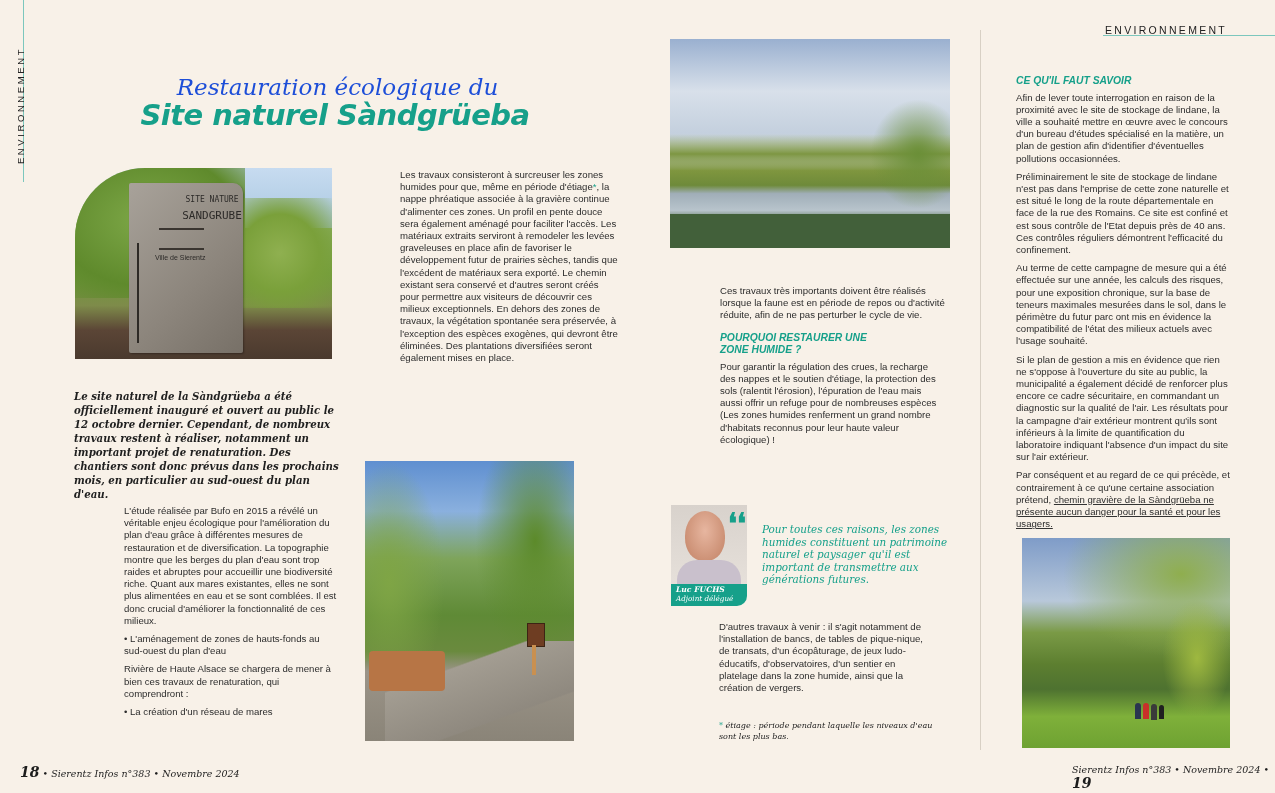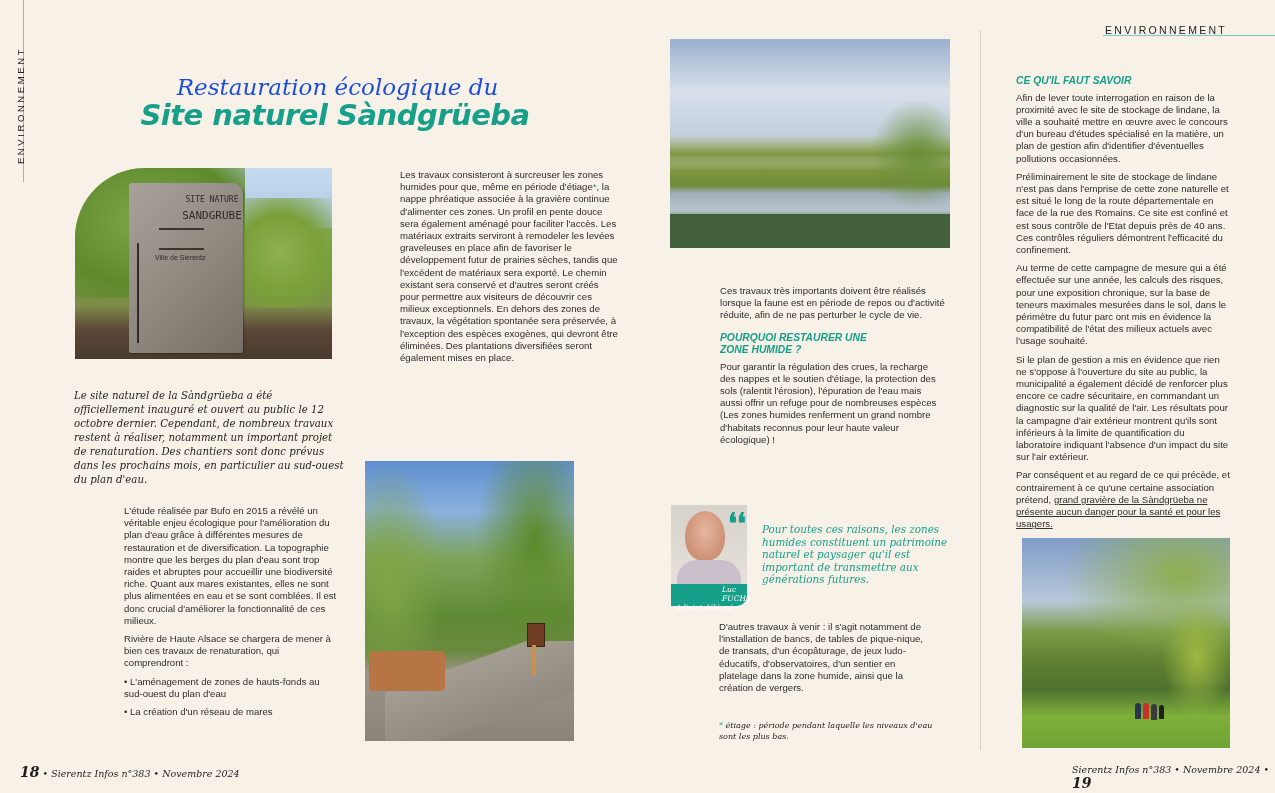--- a/index.html
+++ b/index.html
@@ -34,21 +34,21 @@
 
   .photo { overflow: hidden; }
   .body-text {
     font-family: "Liberation Sans", sans-serif; font-size: 9.6px; line-height: 12.2px; color: #2d2d2d;
   }
   .body-text p { margin: 0 0 6px 0; }
   .u { text-decoration: underline; text-decoration-color: #333; }
 
   .lead {
     left: 74px; top: 389px; width: 270px;
-    font-family: "DejaVu Serif", serif; font-style: italic; font-weight: normal;
+    font-family: "DejaVu Serif", serif; font-style: italic; font-weight: bold;
     font-size: 10.2px; line-height: 14px; color: #1f1f1f;
   }
 
   .h-teal {
     font-family: "Liberation Sans", sans-serif; font-weight: bold; font-style: italic;
     font-size: 10.3px; line-height: 12.5px; color: #16a08a; margin: 0 0 4px 0;
   }
 
   .quote-text {
     left: 762px; top: 523px; width: 195px;
@@ -57,21 +57,21 @@
   }
   .quote-mark {
     left: 728px; top: 510px; font-family: "DejaVu Serif", serif; font-weight: bold;
     font-size: 28px; color: #16a08a; line-height: 28px;
   }
   .caption-box {
     left: 671px; top: 584px; width: 76px; height: 22px; background: #16a08a;
     border-radius: 0 0 10px 0; color: #fff; padding: 1px 0 0 5px; box-sizing: border-box;
     font-family: "DejaVu Serif", serif; font-style: italic;
   }
-  .caption-box .n { font-size: 7.6px; font-weight: normal; line-height: 9px; display: block; margin-left: 46px; }
+  .caption-box .n { font-size: 7.6px; font-weight: bold; line-height: 9px; display: block; }
   .caption-box .r { font-size: 7.2px; line-height: 9px; display: block; }
 
   .footnote {
     left: 719px; top: 720px; width: 230px;
     font-family: "DejaVu Serif", serif; font-style: italic; font-size: 8px; line-height: 11px; color: #222;
   }
   .footnote .star { color: #16a08a; font-style: normal; }
 
   .env-right {
     left: 1105px; top: 24px; width: 170px; font-family: "Liberation Sans", sans-serif;
@@ -108,22 +108,22 @@
     <div style="position:absolute; top:45px; left:30px; width:45px; height:18px; border-top:2px solid #3a3530; border-bottom:2px solid #3a3530;"></div>
     <div style="position:absolute; top:71px; left:26px; font-size:7px; color:#2c2a28; font-family:'Liberation Sans', sans-serif;">Ville de Sierentz</div>
     <div style="position:absolute; left:8px; top:60px; width:22px; height:100px; border-left:2px solid #2e2a26;"></div>
   </div>
 </div>
 
 <div class="abs lead">Le site naturel de la Sàndgrüeba a été officiellement inauguré et ouvert au public le 12 octobre dernier. Cependant, de nombreux travaux restent à réaliser, notamment un important projet de renaturation. Des chantiers sont donc prévus dans les prochains mois, en particulier au sud-ouest du plan d'eau.</div>
 
 <div class="abs body-text" style="left:124px; top:505px; width:215px;">
   <p>L'étude réalisée par Bufo en 2015 a révélé un véritable enjeu écologique pour l'amélioration du plan d'eau grâce à différentes mesures de restauration et de diversification. La topographie montre que les berges du plan d'eau sont trop raides et abruptes pour accueillir une biodiversité riche. Quant aux mares existantes, elles ne sont plus alimentées en eau et se sont comblées. Il est donc crucial d'améliorer la fonctionnalité de ces milieux.</p>
+  <p>• L'aménagement de zones de hauts-fonds au sud-ouest du plan d'eau</p>
   <p>Rivière de Haute Alsace se chargera de mener à bien ces travaux de renaturation, qui comprendront :</p>
-  <p>• L'aménagement de zones de hauts-fonds au sud-ouest du plan d'eau</p>
   <p>• La création d'un réseau de mares</p>
 </div>
 
 <div class="abs body-text" style="left:364px; top:169px; width:218px;margin-left:36px;">
   <p><span>Les travaux consisteront à surcreuser les zones humides pour que, même en période d'étiage</span><span style="color:#16a08a;">*</span><span>, la nappe phréatique associée à la gravière continue d'alimenter ces zones. Un profil en pente douce sera également aménagé pour faciliter l'accès. Les matériaux extraits serviront à remodeler les levées graveleuses en place afin de favoriser le développement futur de prairies sèches, tandis que l'excédent de matériaux sera exporté. Le chemin existant sera conservé et d'autres seront créés pour permettre aux visiteurs de découvrir ces milieux exceptionnels. En dehors des zones de travaux, la végétation spontanée sera préservée, à l'exception des espèces exogènes, qui devront être éliminées. Des plantations diversifiées seront également mises en place.</span></p>
 </div>
 
 <div class="abs photo" style="left:365px; top:461px; width:209px; height:280px; background: linear-gradient(180deg,#5f8fd0 0%, #8ab0de 18%, #7ea45a 35%, #5f8a36 55%, #6a8a3e 68%, #9b9488 75%, #8a8478 100%);">
   <div style="position:absolute; left:0; top:0; width:80px; height:200px; background: radial-gradient(ellipse at 30% 60%, #7fa545 0%, rgba(127,165,69,0) 70%);"></div>
   <div style="position:absolute; left:110px; top:0; width:100px; height:200px; background: radial-gradient(ellipse at 60% 40%, #5c8a2a 0%, rgba(92,138,42,0) 70%);"></div>
@@ -166,21 +166,21 @@
 <div class="abs col-rule"></div>
 <div class="abs env-right">ENVIRONNEMENT</div>
 <div class="abs env-right-rule"></div>
 
 <div class="abs body-text" style="left:1016px; top:75px; width:215px;">
   <div class="h-teal">CE QU'IL FAUT SAVOIR</div>
   <p>Afin de lever toute interrogation en raison de la proximité avec le site de stockage de lindane, la ville a souhaité mettre en œuvre avec le concours d'un bureau d'études spécialisé en la matière, un plan de gestion afin d'identifier d'éventuelles pollutions occasionnées.</p>
   <p>Préliminairement le site de stockage de lindane n'est pas dans l'emprise de cette zone naturelle et est situé le long de la route départementale en face de la rue des Romains. Ce site est confiné et est sous contrôle de l'Etat depuis près de 40 ans. Ces contrôles réguliers démontrent l'efficacité du confinement.</p>
   <p>Au terme de cette campagne de mesure qui a été effectuée sur une année, les calculs des risques, pour une exposition chronique, sur la base de teneurs maximales mesurées dans le sol, dans le périmètre du futur parc ont mis en évidence la compatibilité de l'état des milieux actuels avec l'usage souhaité.</p>
   <p>Si le plan de gestion a mis en évidence que rien ne s'oppose à l'ouverture du site au public, la municipalité a également décidé de renforcer plus encore ce cadre sécuritaire, en commandant un diagnostic sur la qualité de l'air. Les résultats pour la campagne d'air extérieur montrent qu'ils sont inférieurs à la limite de quantification du laboratoire indiquant l'absence d'un impact du site sur l'air extérieur.</p>
-  <p><span>Par conséquent et au regard de ce qui précède, et contrairement à ce qu'une certaine association prétend, </span><span class="u">grand gravière de la Sàndgrüeba ne présente aucun danger pour la santé et pour les usagers.</span></p>
+  <p><span>Par conséquent et au regard de ce qui précède, et contrairement à ce qu'une certaine association prétend, </span><span class="u">chemin gravière de la Sàndgrüeba ne présente aucun danger pour la santé et pour les usagers.</span></p>
 </div>
 
 <div class="abs photo" style="left:1022px; top:538px; width:208px; height:210px; background: linear-gradient(180deg,#7f9cc8 0%, #b8c8da 30%, #7a9a46 45%, #5d7f30 60%, #4e7230 72%, #7fb03a 85%, #6ea232 100%);">
   <div style="position:absolute; left:40px; top:0; width:170px; height:120px; background: radial-gradient(ellipse at 70% 30%, #8fae4e 0%, rgba(143,174,78,0) 70%);"></div>
   <div style="position:absolute; left:140px; top:60px; width:70px; height:120px; background: radial-gradient(ellipse at 50% 50%, #9eb840 0%, rgba(158,184,64,0) 70%);"></div>
   <div style="position:absolute; left:113px; top:165px; width:6px; height:16px; background:#2a3550; border-radius:3px 3px 0 0;"></div>
   <div style="position:absolute; left:121px; top:165px; width:6px; height:16px; background:#c8302a; border-radius:3px 3px 0 0;"></div>
   <div style="position:absolute; left:129px; top:166px; width:6px; height:16px; background:#3a3a3a; border-radius:3px 3px 0 0;"></div>
   <div style="position:absolute; left:137px; top:167px; width:5px; height:14px; background:#202020; border-radius:3px 3px 0 0;"></div>
 </div>

